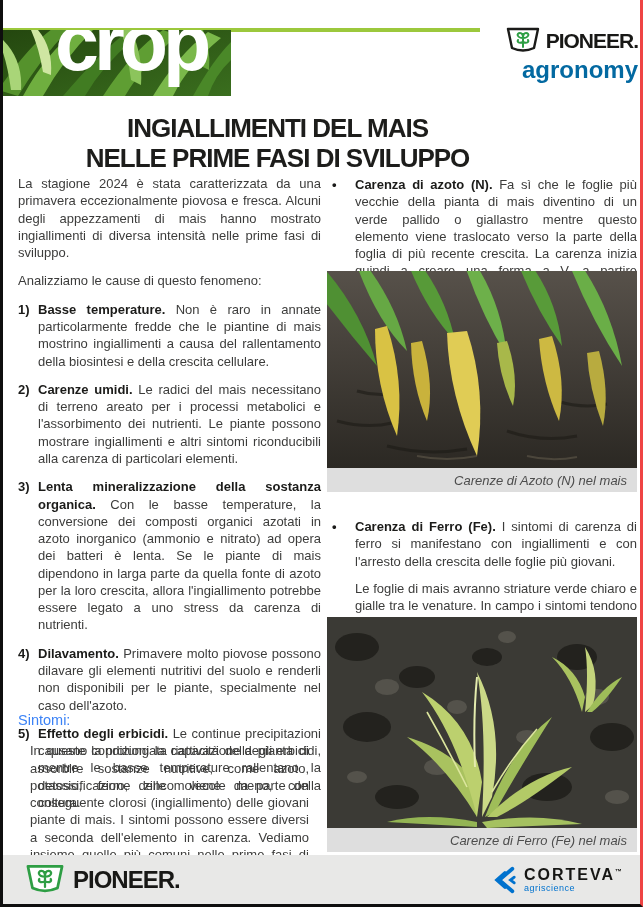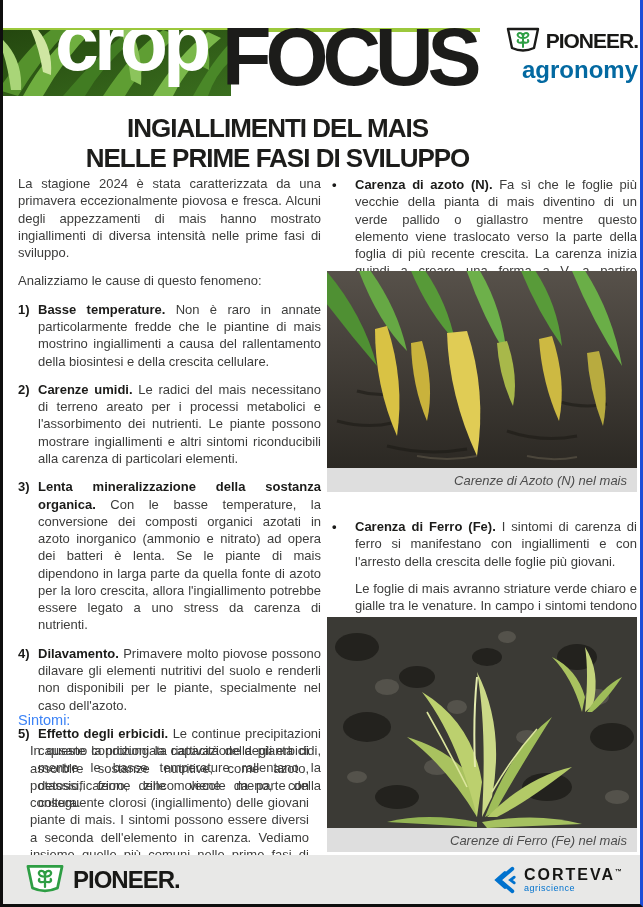--- a/index.html
+++ b/index.html
@@ -1,20 +1,20 @@
 <!DOCTYPE html>
 <html lang="it"><head>
 <meta charset="utf-8">
 <style>
   html,body{margin:0;padding:0;background:#ffffff;}
   .page{
     position:relative;
     width:637px;height:904px;
     border-left:3px solid #0e0e0e;
-    border-right:3px solid #1d4ed8;
+    border-right:3px solid #ef4444;
     border-bottom:3px solid #0e0e0e;
     background:#ffffff;
     font-family:"Liberation Sans", sans-serif;
     overflow:hidden;
   }
   
   .green-line{position:absolute;left:0;top:28px;width:477px;height:4px;background:#9CC83C;}
   .photo-strip{position:absolute;left:0;top:30px;width:228px;height:66px;overflow:hidden;}
   .photo-strip svg{position:absolute;left:0;top:0;}
   .crop-word{
@@ -89,21 +89,20 @@
       <path d="M150,66 Q175,25 205,2 L218,8 Q185,35 170,66 Z" fill="#7ab84a"></path>
       <path d="M190,66 Q210,30 228,12 L228,30 Q212,45 205,66 Z" fill="#4a8828"></path>
       <path d="M0,10 Q20,30 18,60 L8,60 Q4,30 -4,12 Z" fill="#a9d578"></path>
       <path d="M128,0 Q140,25 138,55 L128,50 Q124,20 118,0 Z" fill="#8cc45c"></path>
       <path d="M35,0 Q50,18 48,45 L40,42 Q36,18 28,0 Z" fill="#cfe6a2"></path>
       <path d="M200,0 Q208,18 206,40 L198,36 Q196,14 190,0 Z" fill="#66a638"></path>
     </svg>
     <span class="crop-word">crop</span>
   </div>
 
-  <div class="focus-word">FOCUS</div>
 
   <div class="hdr-logo">
     <div class="hdr-logo-row">
       <svg width="38" height="29" viewBox="0 0 38 29">
         <path d="M4,3 L34,3 L30,22 Q19,27 8,22 Z" fill="#ffffff" stroke="#1b1b19" stroke-width="2.4" stroke-linejoin="round"></path>
         <path d="M19,8 L19,21 M19,12 C13,12 12,7 16,7 C19,7 19,10 19,12 M19,12 C25,12 26,7 22,7 C19,7 19,10 19,12 M19,16 C15,18 13,16 14,14 M19,16 C23,18 25,16 24,14" fill="none" stroke="#2E9E44" stroke-width="2" stroke-linecap="round"></path>
       </svg>
       <span class="hdr-pioneer-text">PIONEER.</span>
     </div>
     <div class="hdr-agronomy">agronomy</div>

